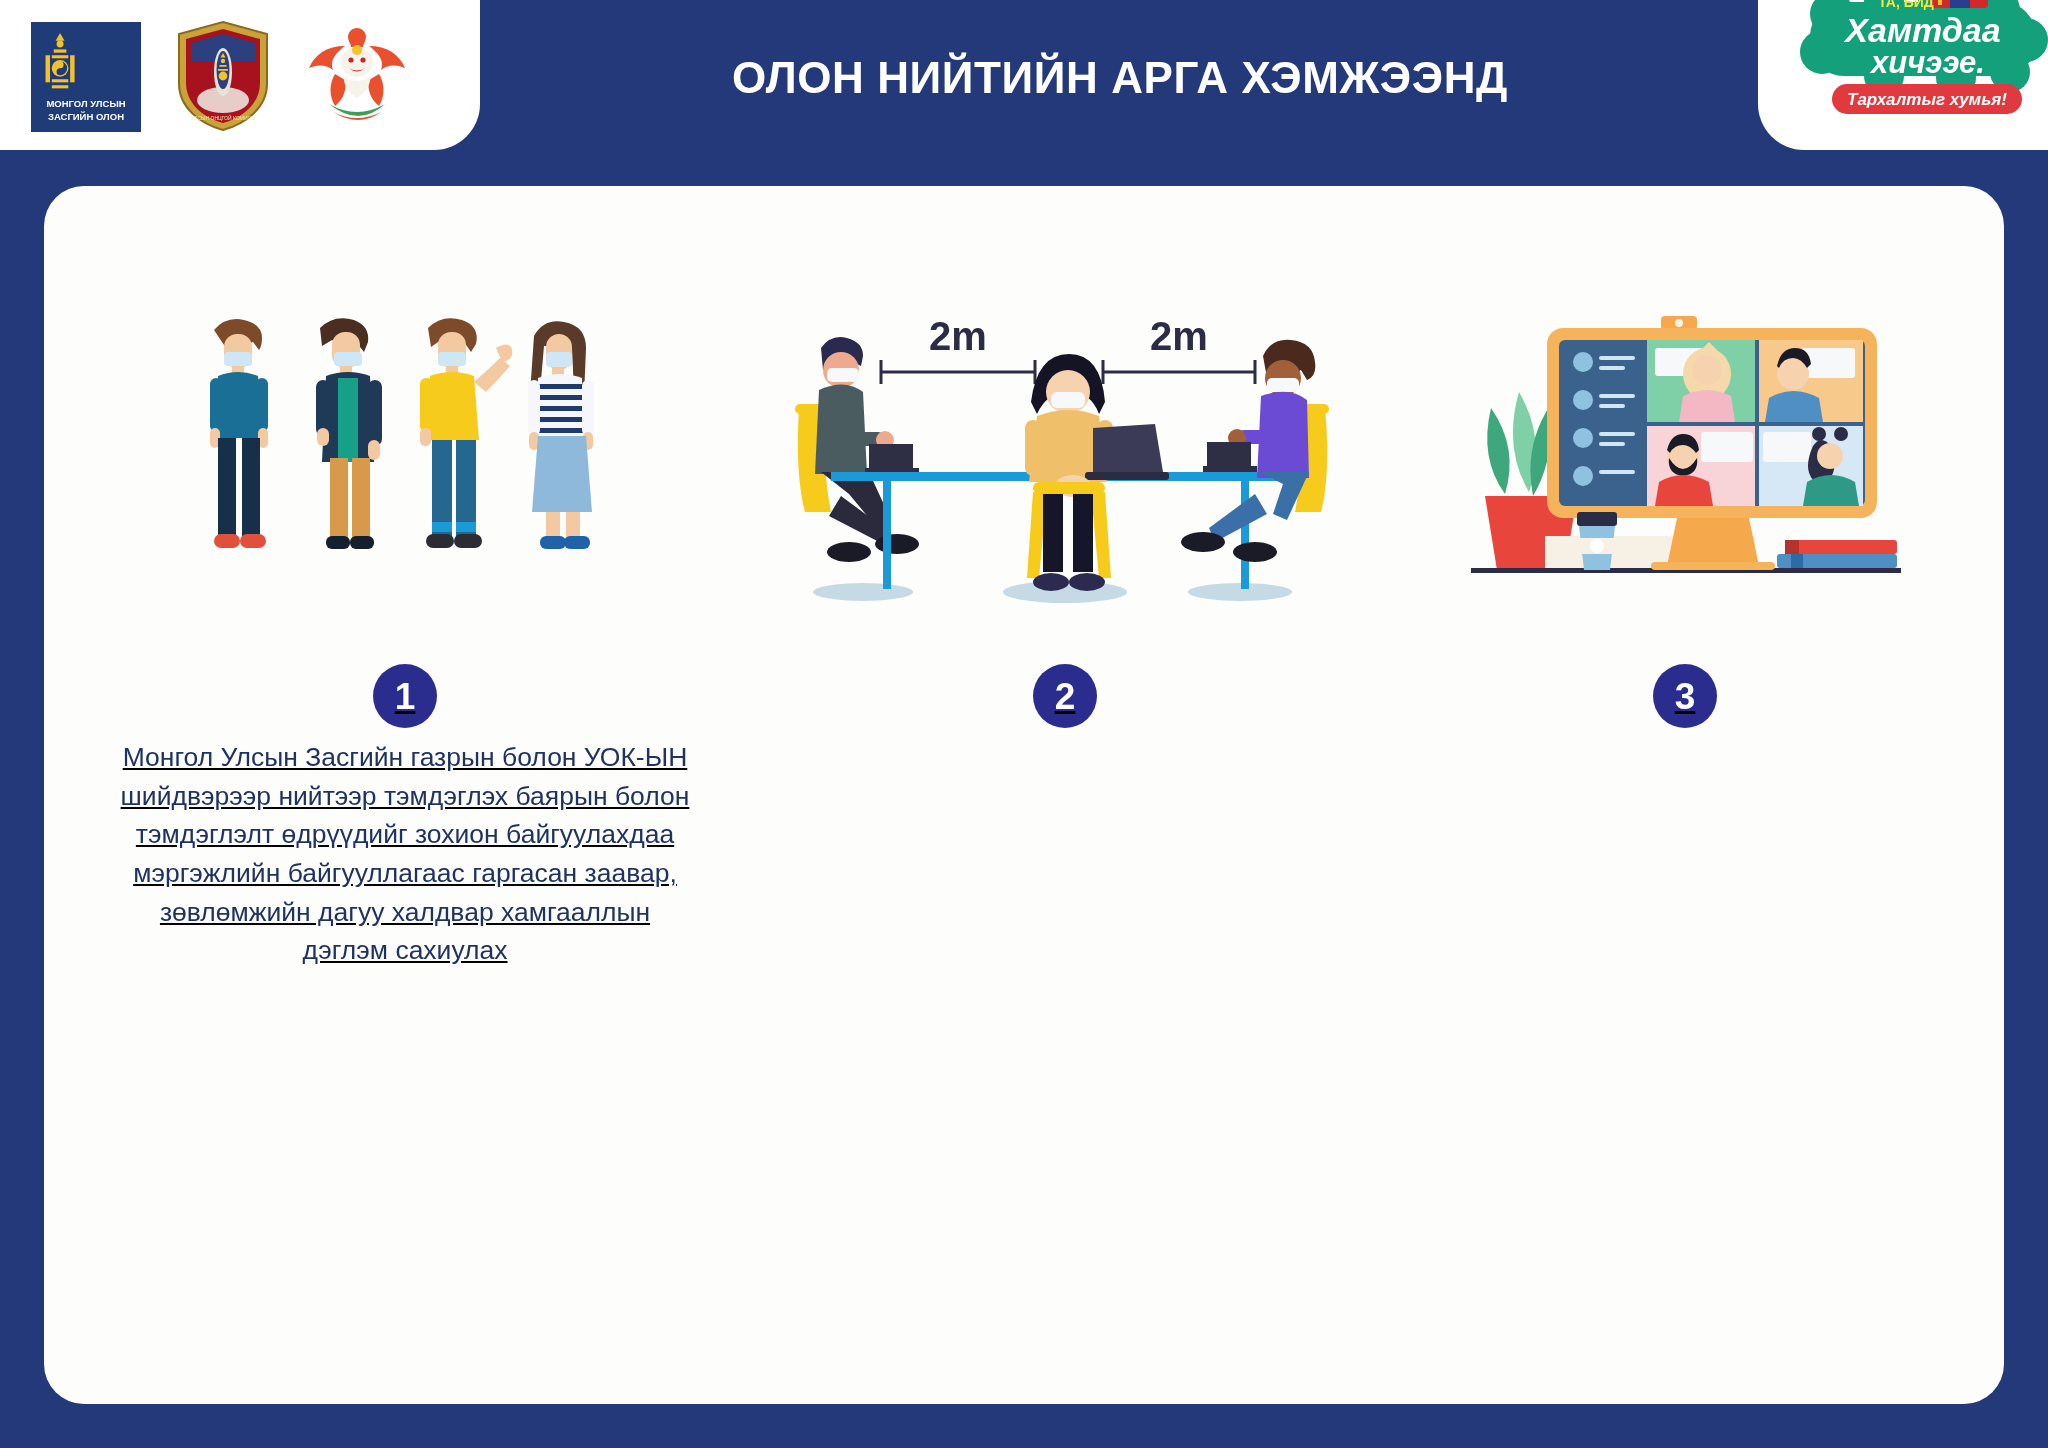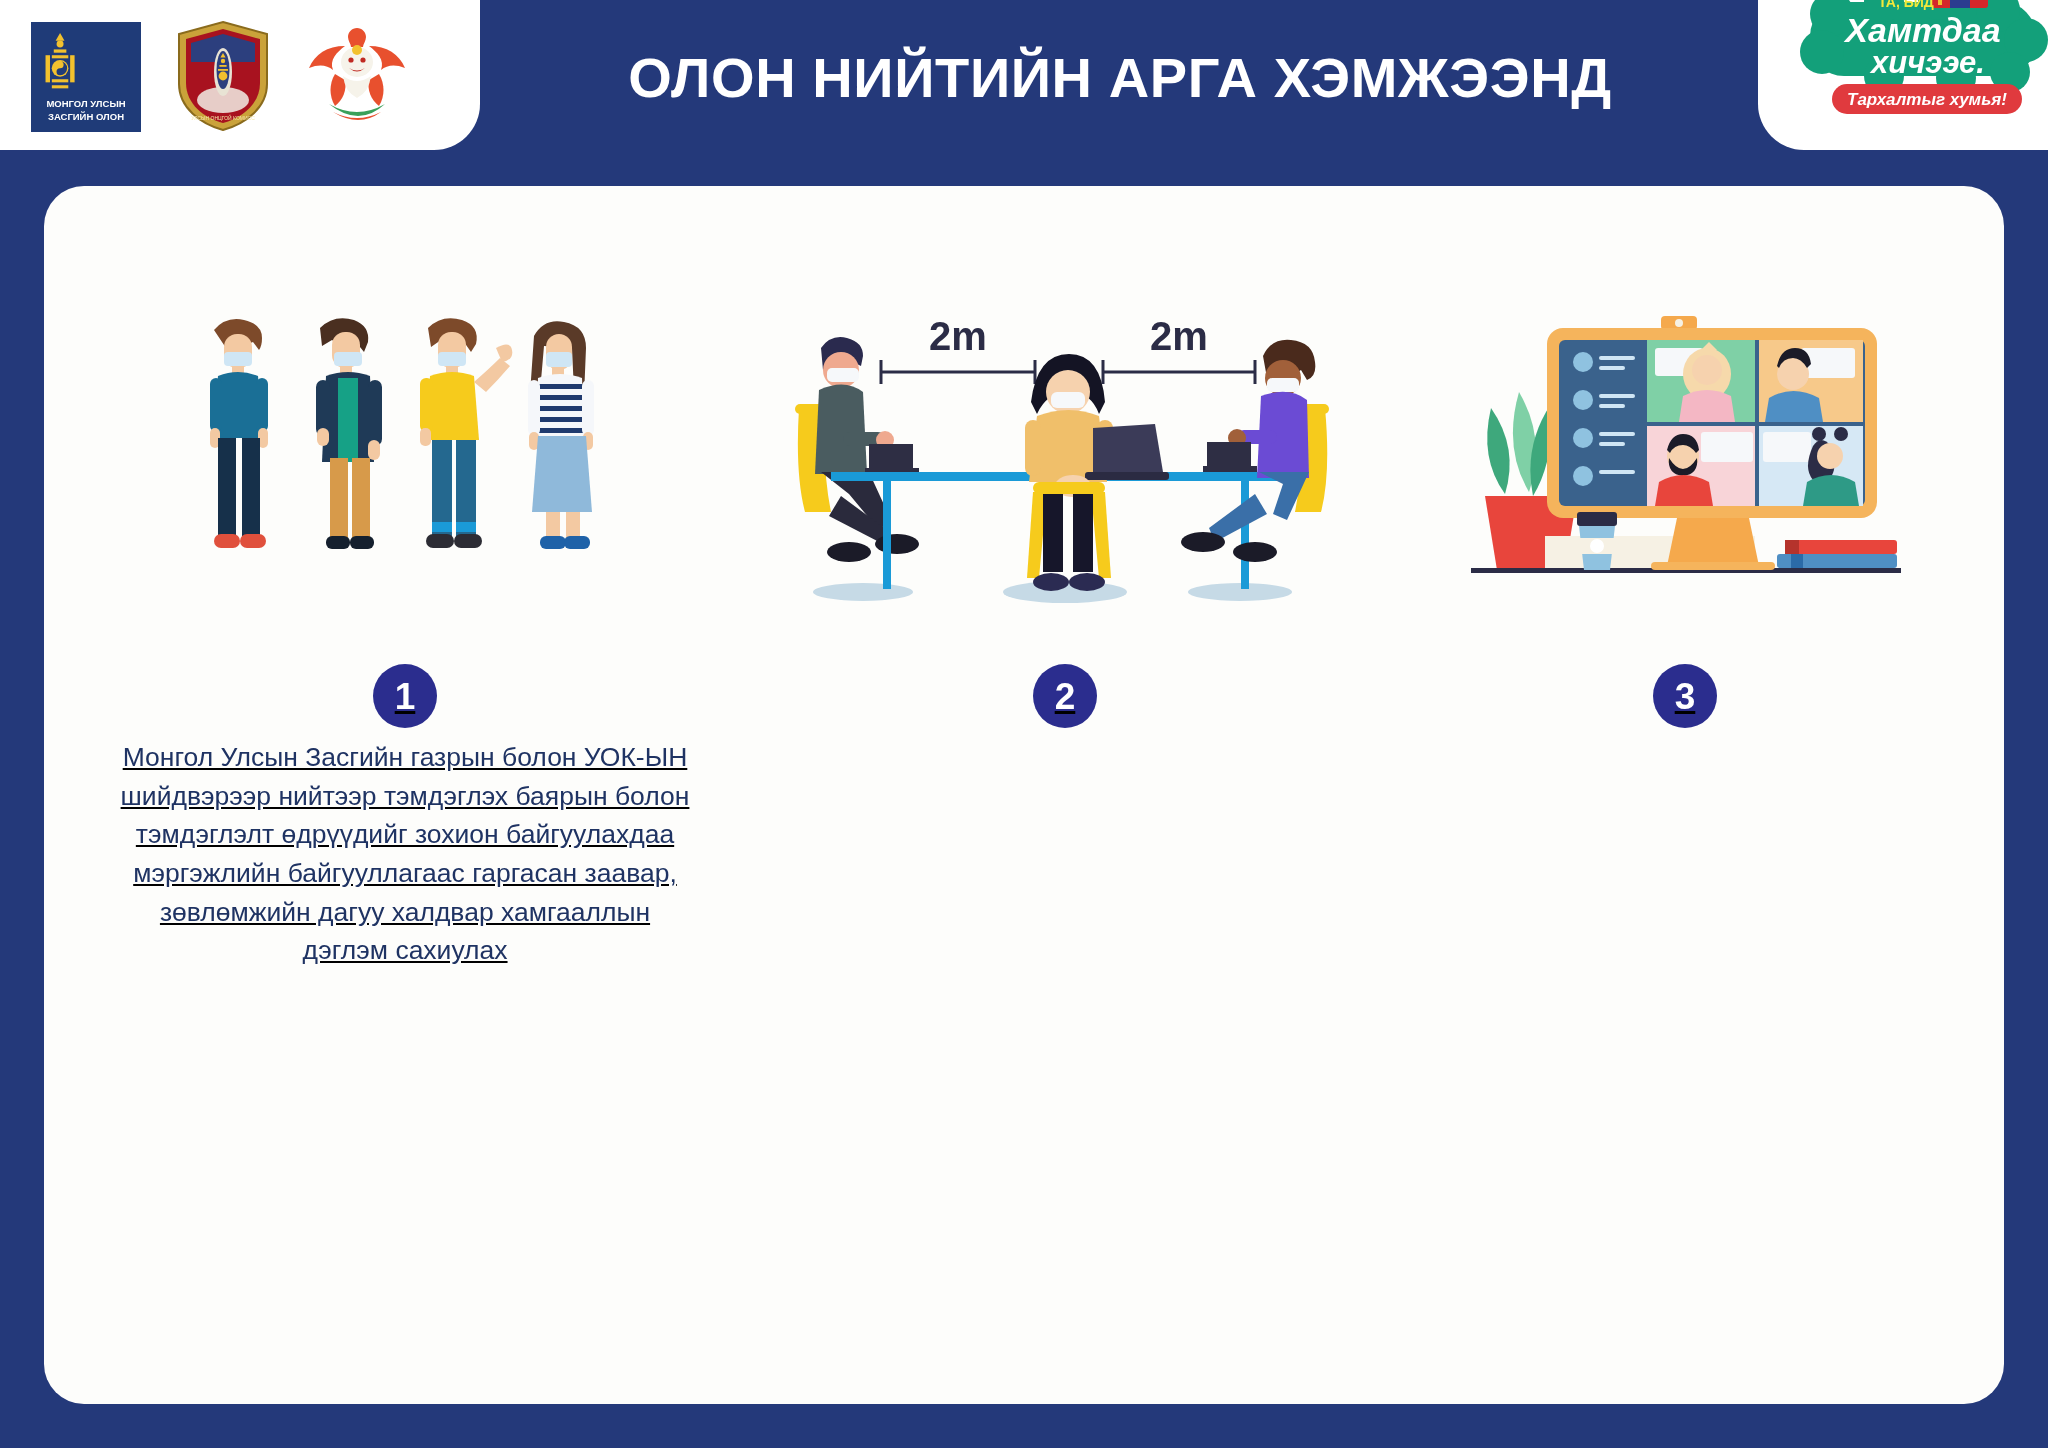--- a/index.html
+++ b/index.html
@@ -24,21 +24,21 @@
   .header-campaign-plate {
     position: absolute; right: -40px; top: -40px;
     width: 330px; height: 190px;
     background: #ffffff;
     border-bottom-left-radius: 46px;
     display: flex; align-items: center; justify-content: center;
   }
   .header-title {
     position: absolute; left: 520px; top: 18px; width: 1200px; height: 120px;
     display: flex; flex-direction: column; align-items: center; justify-content: center;
-    color: #ffffff; font-weight: bold; font-size: 56px; line-height: 1.26;
+    color: #ffffff; font-weight: bold; font-size: 44px; line-height: 1.26;
     letter-spacing: 0.6px; text-align: center;
   }
 
   
   .logo-gov { width: 110px; height: 110px; background: #1f3b78; position: relative; margin-top: 44px; }
   .logo-gov .soyombo { position: absolute; left: 0; right: 0; top: 9px; height: 62px; }
   .logo-gov .gov-label {
     position: absolute; left: 0; right: 0; bottom: 8px;
     color: #fff; font-size: 9.5px; font-weight: bold; text-align: center; line-height: 1.35;
   }

